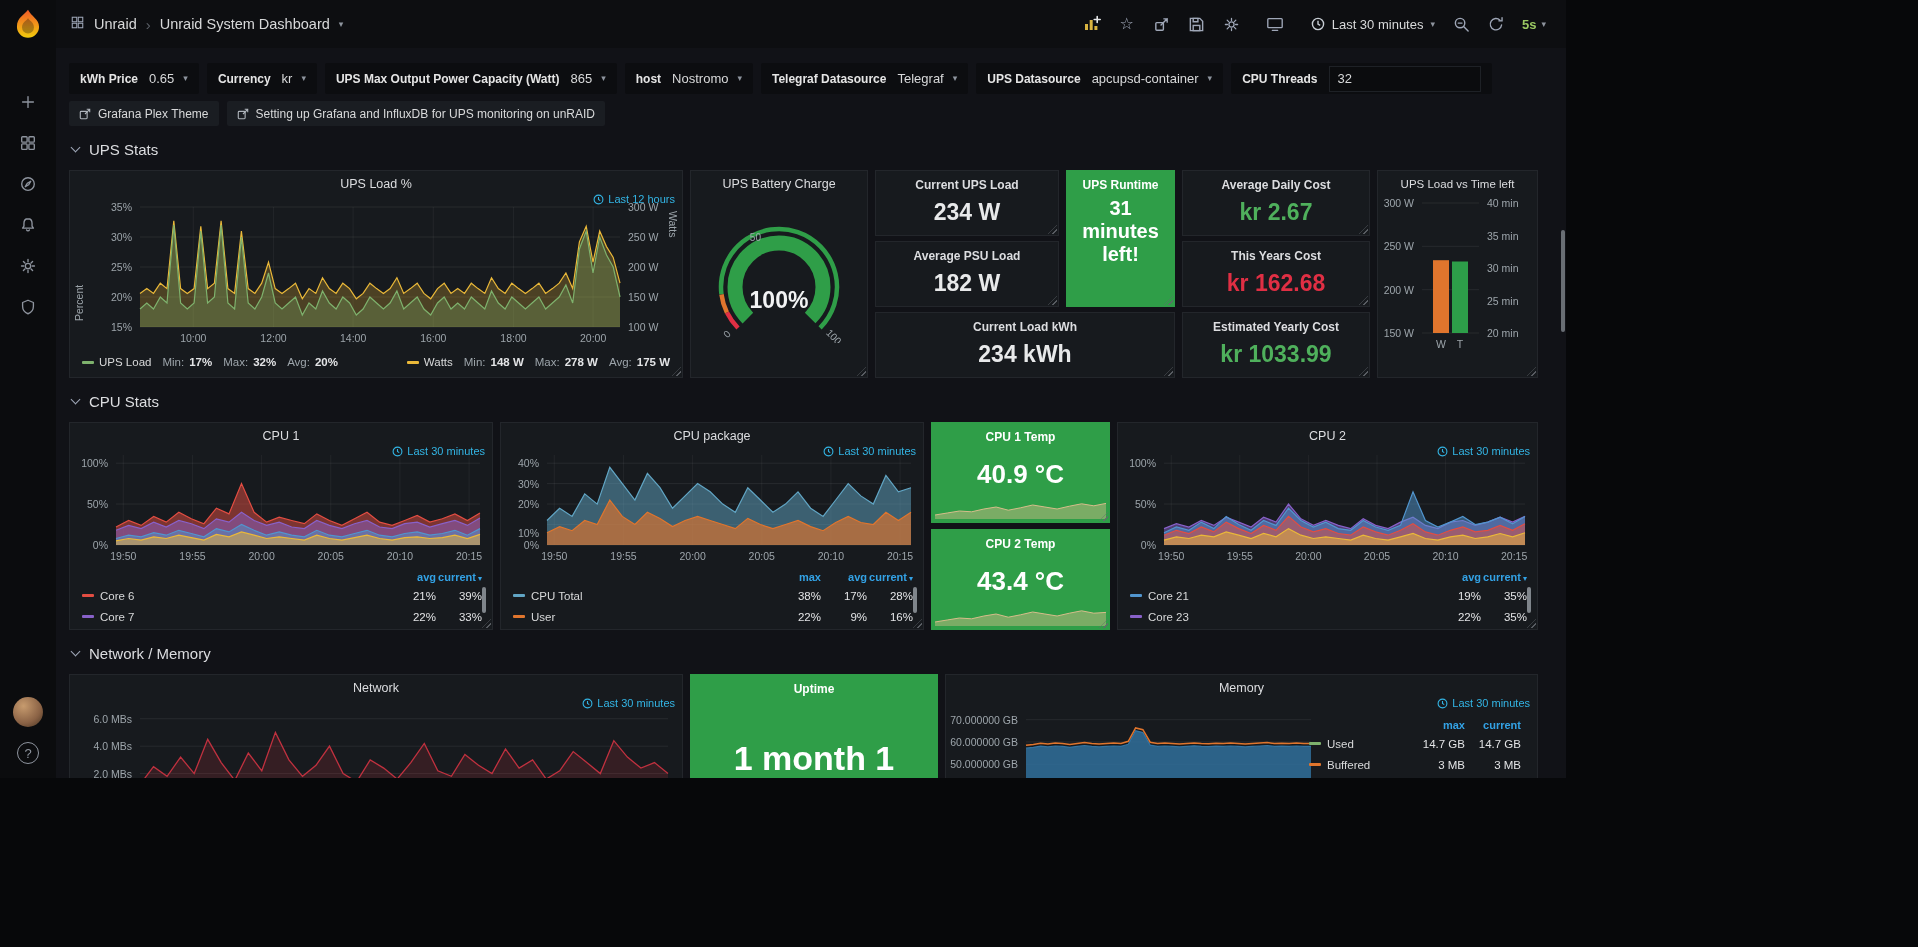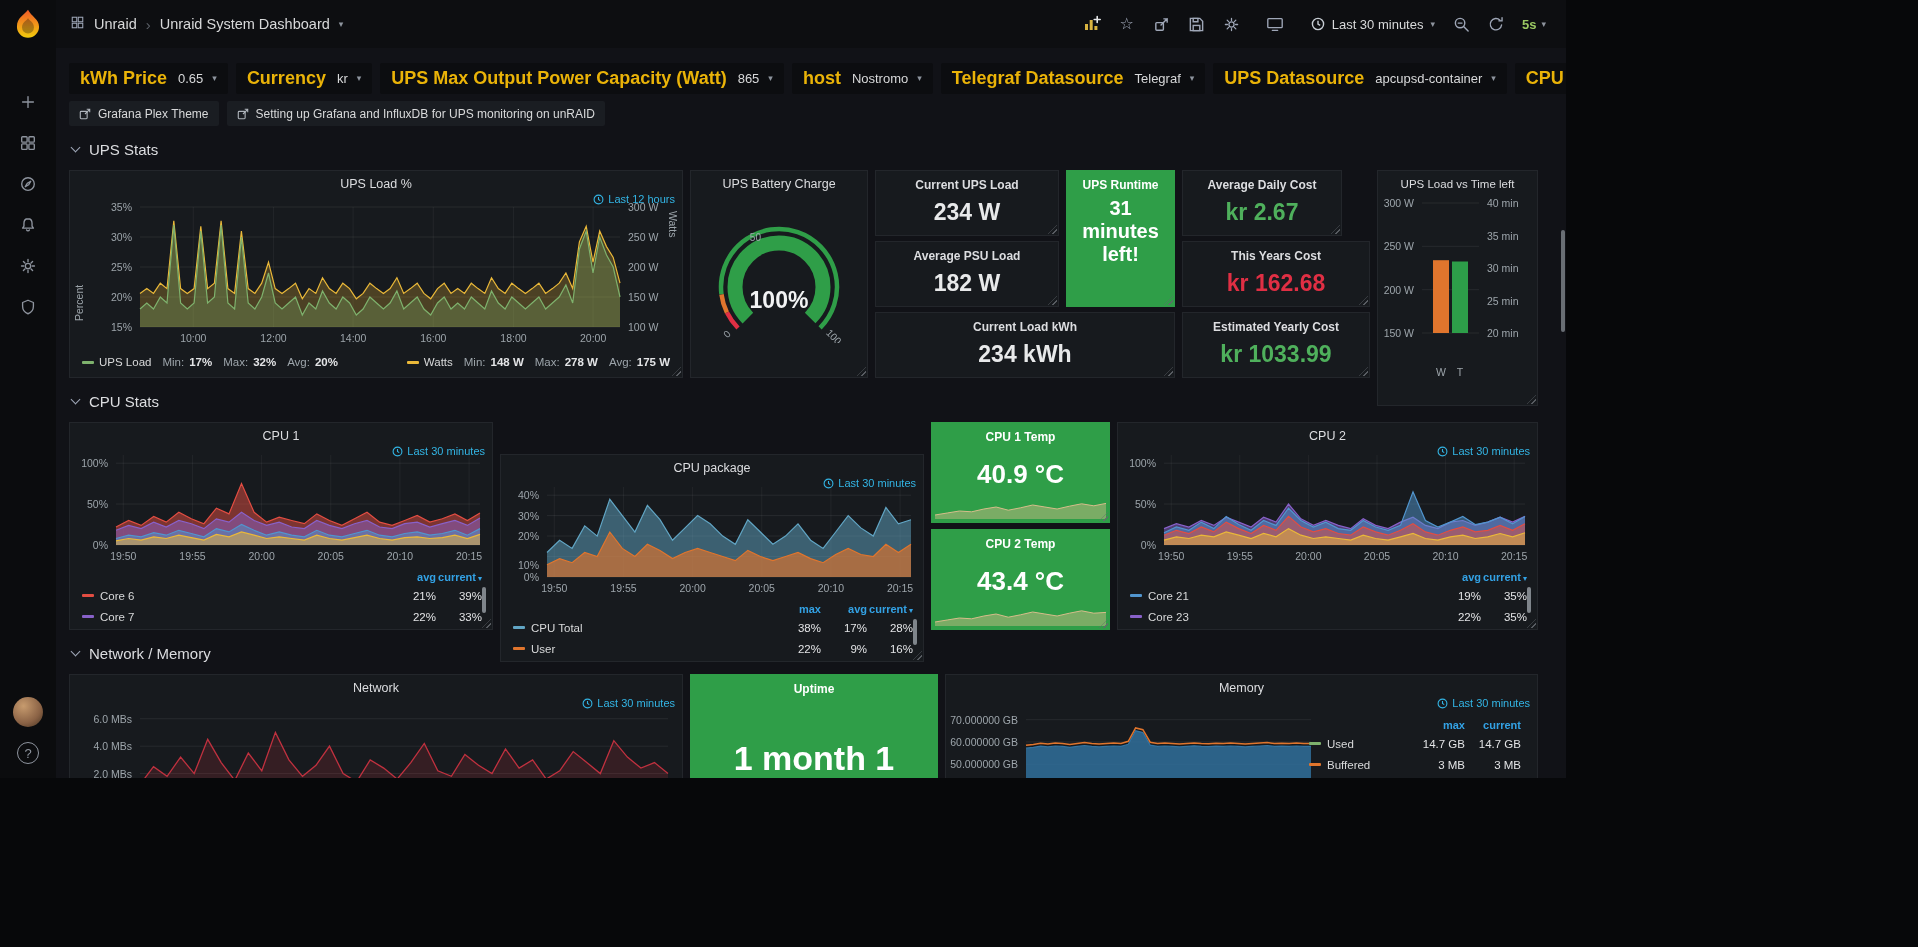--- a/index.html
+++ b/index.html
@@ -31,21 +31,21 @@
   .nicon svg{stroke:#9fa7b8;fill:none;stroke-width:1.5;stroke-linecap:round;}
   .star-glyph{font-size:16px;color:#9fa7b8;line-height:1;}
   .tv{margin-left:8px;}
   .timepick{display:flex;align-items:center;gap:7px;color:#d8d9da;font-size:13px;cursor:pointer;margin-left:10px;white-space:nowrap;}
   .timepick svg{stroke:#c7cdd4;fill:none;stroke-width:1.4;}
   .refresh-int{display:flex;align-items:center;gap:5px;color:#9bc862;font-size:13px;font-weight:600;cursor:pointer;}
 
   
   .var-row{position:absolute;left:69px;top:63px;right:20px;display:flex;gap:8px;z-index:5;}
   .vchip{display:inline-flex;align-items:center;height:31px;background:#0c0d10;border-radius:2px;padding:0 11px;cursor:pointer;white-space:nowrap;}
-  .vlabel{font-size:18px;color:#eab308;font-weight:600;text-align:center;}
+  .vlabel{font-size:12px;color:#e5e5e5;font-weight:600;text-align:center;}
   .vvalue{font-size:13px;color:#d8d9da;margin-left:11px;font-weight:500;}
   .vchip .caret{margin-left:9px;}
   .vinput{margin-left:11px;width:152px;height:23px;background:#0b0c0e;border:1px solid #1e2126;display:flex;align-items:center;padding:12px 8px;font-size:13px;color:#d8d9da;}
   .links-row{position:absolute;left:69px;top:101px;display:flex;gap:8px;z-index:5;}
   .lchip{display:inline-flex;align-items:center;height:25px;background:#1a1d22;border-radius:2px;padding:0 10px;gap:7px;font-size:12px;color:#d8d9da;cursor:pointer;white-space:nowrap;}
   .lchip svg{stroke:#aeb4bb;fill:none;stroke-width:1.3;}
 
   
   .section-head{position:absolute;display:flex;align-items:center;gap:10px;font-size:15px;font-weight:500;color:#dcdde0;cursor:pointer;z-index:5;}
   .chev{width:7px;height:7px;border-right:1.7px solid #9fa7b8;border-bottom:1.7px solid #9fa7b8;transform:rotate(45deg);margin-top:-4px;}
@@ -413,36 +413,36 @@
   <section class="panel" style="left:875px;top:312px;width:300px;height:66px;">
     <div class="stitle">Current Load kWh</div>
     <div class="sval">234 kWh</div>
     <i class="rh"></i>
   </section>
   <section class="panel green" style="left:1066px;top:170px;width:109px;height:137px;">
     <div class="stitle">UPS Runtime</div>
     <div class="sval multi">31 minutes left!</div>
     <i class="rh"></i>
   </section>
-  <section class="panel" style="left:1182px;top:170px;width:160px;height:66px;">
+  <section class="panel" style="left:1182px;top:170px;width:188px;height:66px;">
     <div class="stitle">Average Daily Cost</div>
     <div class="sval" style="color: rgb(79, 176, 92);">kr 2.67</div>
     <i class="rh"></i>
   </section>
   <section class="panel" style="left:1182px;top:241px;width:188px;height:66px;">
     <div class="stitle">This Years Cost</div>
     <div class="sval" style="color: rgb(224, 47, 68);">kr 162.68</div>
     <i class="rh"></i>
   </section>
   <section class="panel" style="left:1182px;top:312px;width:188px;height:66px;">
     <div class="stitle">Estimated Yearly Cost</div>
     <div class="sval" style="color: rgb(79, 176, 92);">kr 1033.99</div>
     <i class="rh"></i>
   </section>
-  <section class="panel" style="left:1377px;top:170px;width:161px;height:236px;">
+  <section class="panel" style="left:1377px;top:170px;width:161px;height:208px;">
     <header class="phead">
           <h2 class="ptitle" style="font-size:11.5px;">UPS Load vs Time left</h2>
         </header>
     <div class="plot" style="left:44px;right:58px;top:32px;bottom:44px;">
           <svg width="57" height="130">
             <line x1="0" y1="0" x2="57" y2="0" stroke="rgba(255,255,255,0.07)"></line>
             <line x1="0" y1="43.28999999999999" x2="57" y2="43.28999999999999" stroke="rgba(255,255,255,0.07)"></line>
             <line x1="0" y1="86.71000000000001" x2="57" y2="86.71000000000001" stroke="rgba(255,255,255,0.07)"></line>
             <line x1="0" y1="130" x2="57" y2="130" stroke="rgba(255,255,255,0.07)"></line>
             <rect x="11" y="57.2" width="16" height="72.8" fill="#e0752d"></rect>
@@ -519,21 +519,21 @@
             <i class="marker" style="background-color: rgb(136, 97, 201);"></i>
             <span class="lname">Core 7</span>
             <span class="lval">22%</span>
             <span class="lval">33%</span>
           </div>
       <span class="lscroll"></span>
     </div>
     <i class="rh"></i>
   </section>
 
-  <section class="panel" style="left:500px;top:422px;width:424px;height:208px;margin-top:32px;">
+  <section class="panel" style="left:500px;top:422px;width:424px;height:208px;">
     <header class="phead">
           <h2 class="ptitle">CPU package</h2>
       <span class="pbadge">
             <svg width="11" height="11" viewBox="0 0 12 12">
               <circle cx="6" cy="6" r="4.8"></circle>
               <path d="M6 3.2V6l1.9 1.2"></path>
             </svg>
             <span>Last 30 minutes</span>
           </span>
     </header>

